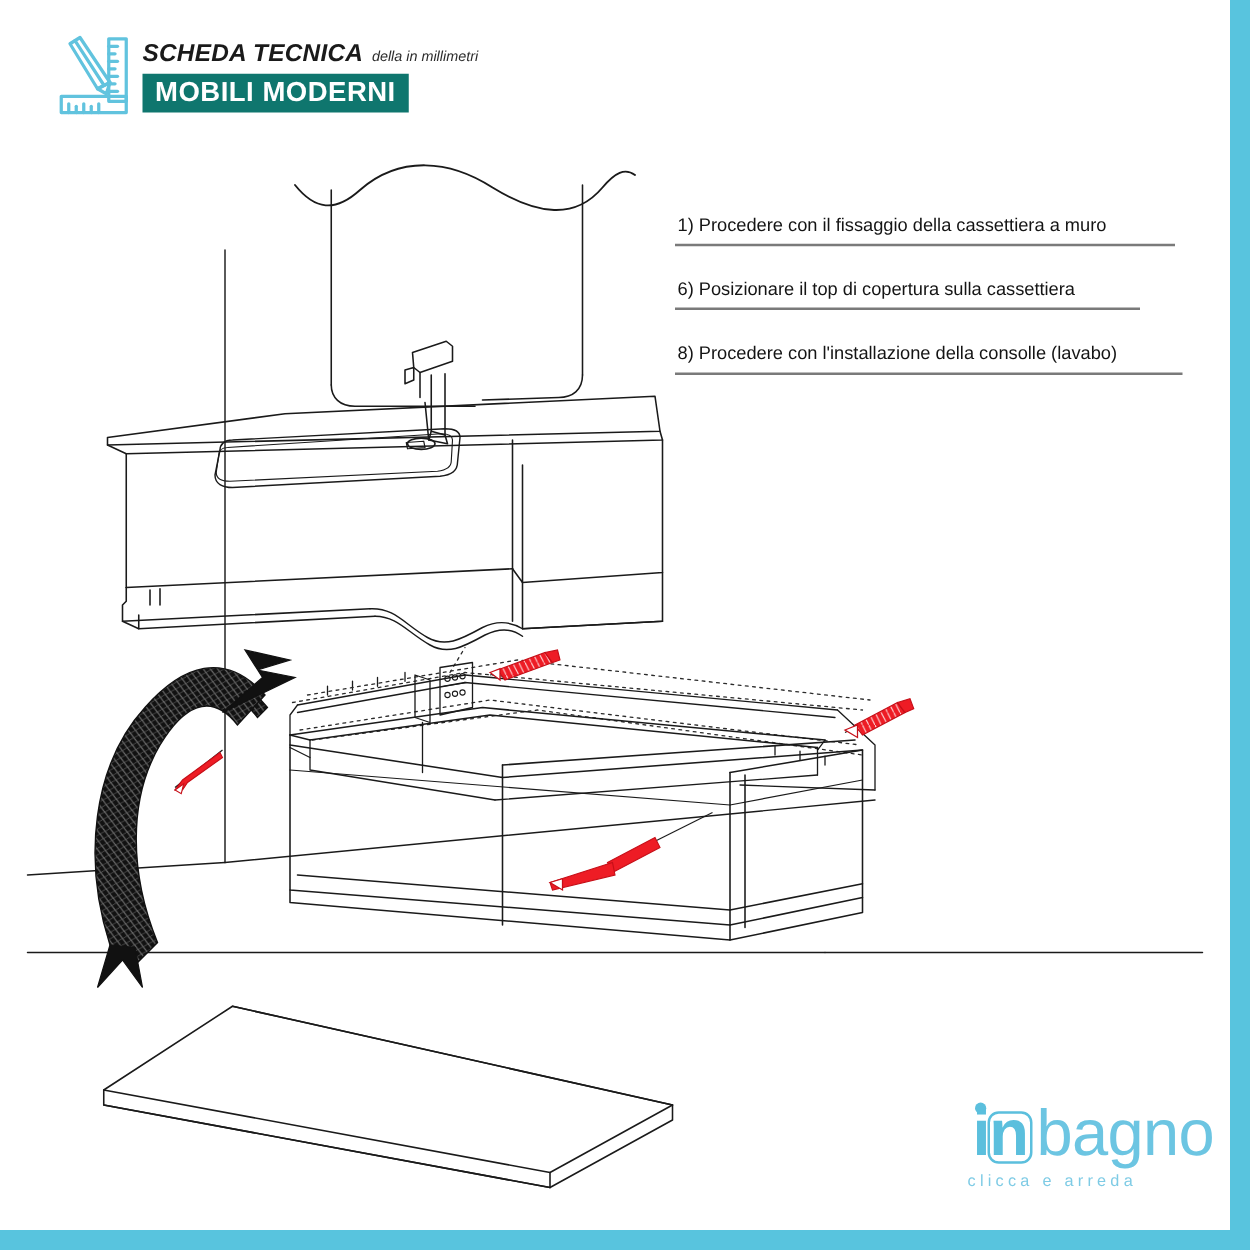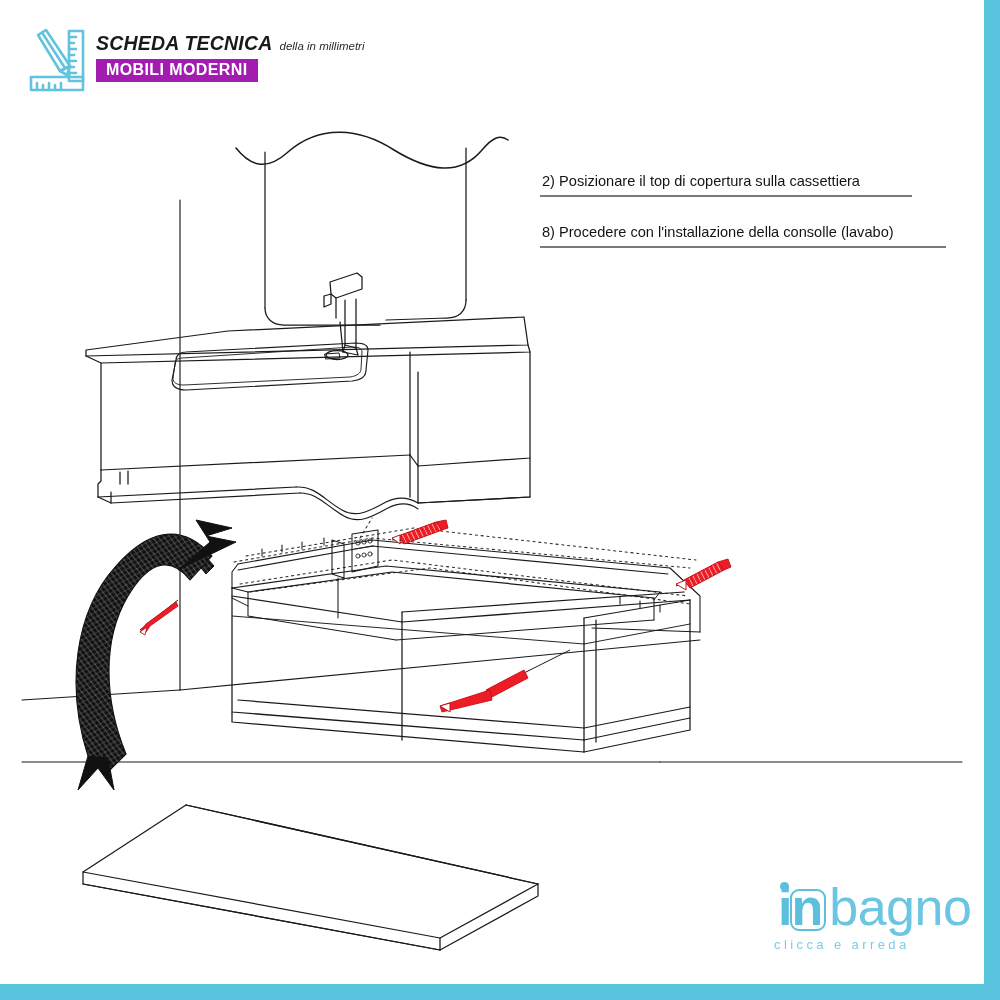--- a/index.html
+++ b/index.html
@@ -32,21 +32,21 @@
     position: absolute;
     left: 0;
     bottom: 0;
     width: 1000px;
     height: 16px;
     background: #58c4de;
   }
   
   .header {
     position: absolute;
-    left: 26px;
+    left: 44px;
     top: 28px;
     display: flex;
     align-items: flex-start;
   }
   .header-icon {
     width: 62px;
     height: 66px;
     flex: 0 0 auto;
     margin-right: 8px;
   }
@@ -70,25 +70,25 @@
   }
   .title-sub {
     font-family: "Liberation Sans", sans-serif;
     font-style: italic;
     font-size: 11.5px;
     color: #2b2b2b;
     margin-left: 7px;
   }
   .title-band {
     margin-top: 4px;
-    background: #a21caf;
+    background: #0f766e;
     color: #ffffff;
     font-family: "Liberation Sans", sans-serif;
     font-weight: bold;
-    font-size: 16px;
+    font-size: 22px;
     letter-spacing: 0.4px;
     padding: 2px 10px 3px 10px;
     align-self: flex-start;
     white-space: nowrap;
   }
   
   .instructions {
     position: absolute;
     left: 540px;
     top: 172px;
@@ -220,22 +220,26 @@
     <div class="header-text">
       <div class="header-line1">
         <span class="title-main">SCHEDA TECNICA</span>
         <span class="title-sub">della in millimetri</span>
       </div>
       <div class="title-band">MOBILI MODERNI</div>
     </div>
   </div>
 
   <div class="instructions">
+    <div class="instr-row r1">
+      <div class="instr-text">1) Procedere con il fissaggio della cassettiera a muro</div>
+      <div class="instr-rule"></div>
+    </div>
     <div class="instr-row r2">
-      <div class="instr-text">2) Posizionare il top di copertura sulla cassettiera</div>
+      <div class="instr-text">6) Posizionare il top di copertura sulla cassettiera</div>
       <div class="instr-rule"></div>
     </div>
     <div class="instr-row r3">
       <div class="instr-text">8) Procedere con l'installazione della consolle (lavabo)</div>
       <div class="instr-rule"></div>
     </div>
   </div>
 
   <svg class="drawing" viewBox="0 0 1000 1000">
     <defs>

